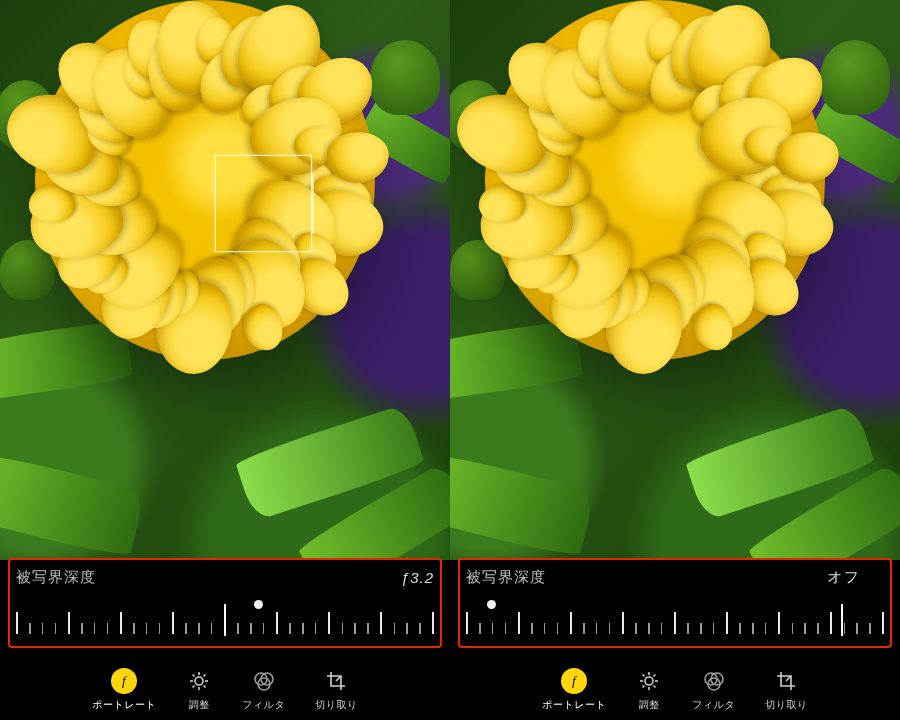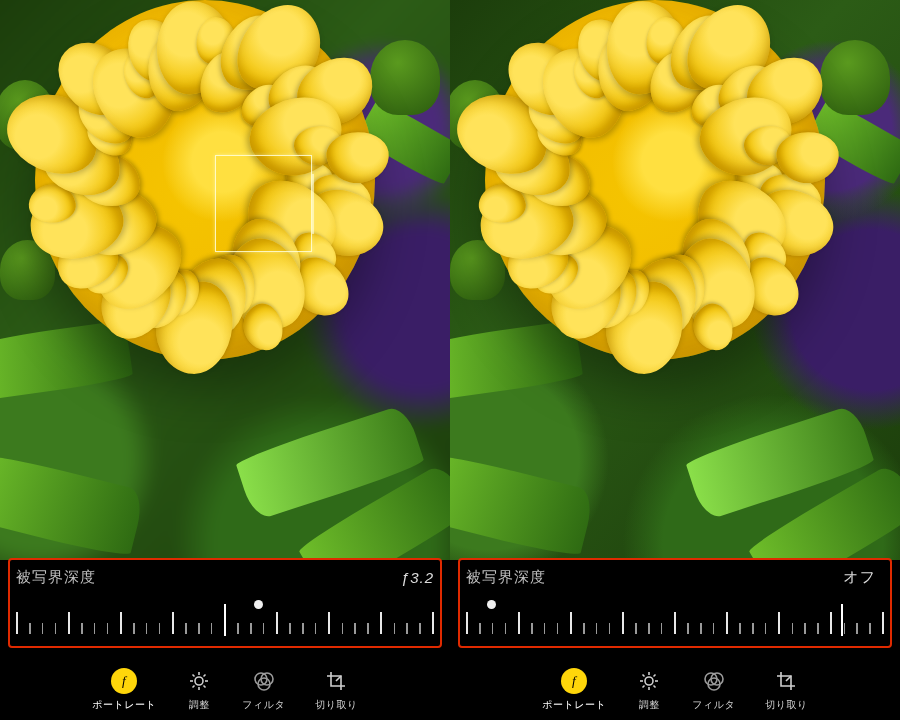--- a/index.html
+++ b/index.html
@@ -49,21 +49,21 @@
   .ticks span{display:block;width:1.2px;height:11px;background:#9a9a9a}
   .ticks span.major{height:22px;background:#e8e8e8;width:1.6px}
   .knob{position:absolute;top:2px;width:9px;height:9px;border-radius:50%;background:#f0f0f0}
   .indicator{position:absolute;top:6px;width:2px;height:32px;background:#fff}
   .tabbar{position:absolute;left:0;right:0;bottom:8px;height:58px;display:flex;justify-content:center;gap:30px;align-items:flex-end}
   .tab{display:flex;flex-direction:column;align-items:center;gap:4px;color:#cfcfcf;font-size:10px;letter-spacing:.5px}
   .tab.active{color:#fff}
   .tab .ic{width:26px;height:26px;display:flex;align-items:center;justify-content:center}
   .tab.active .ic{background:#ffd60a;border-radius:50%}
   .tab svg{display:block}
-  .right .dof-row .val{margin-right:8px}
+  .right .dof-row .val{margin-right:24px}
 </style>
 </head>
 <body>
 
 <div class="wrap">
 
   <div class="panel left">
     <div class="photo">
       <div class="bg-blur">
           <div class="bg"></div>

